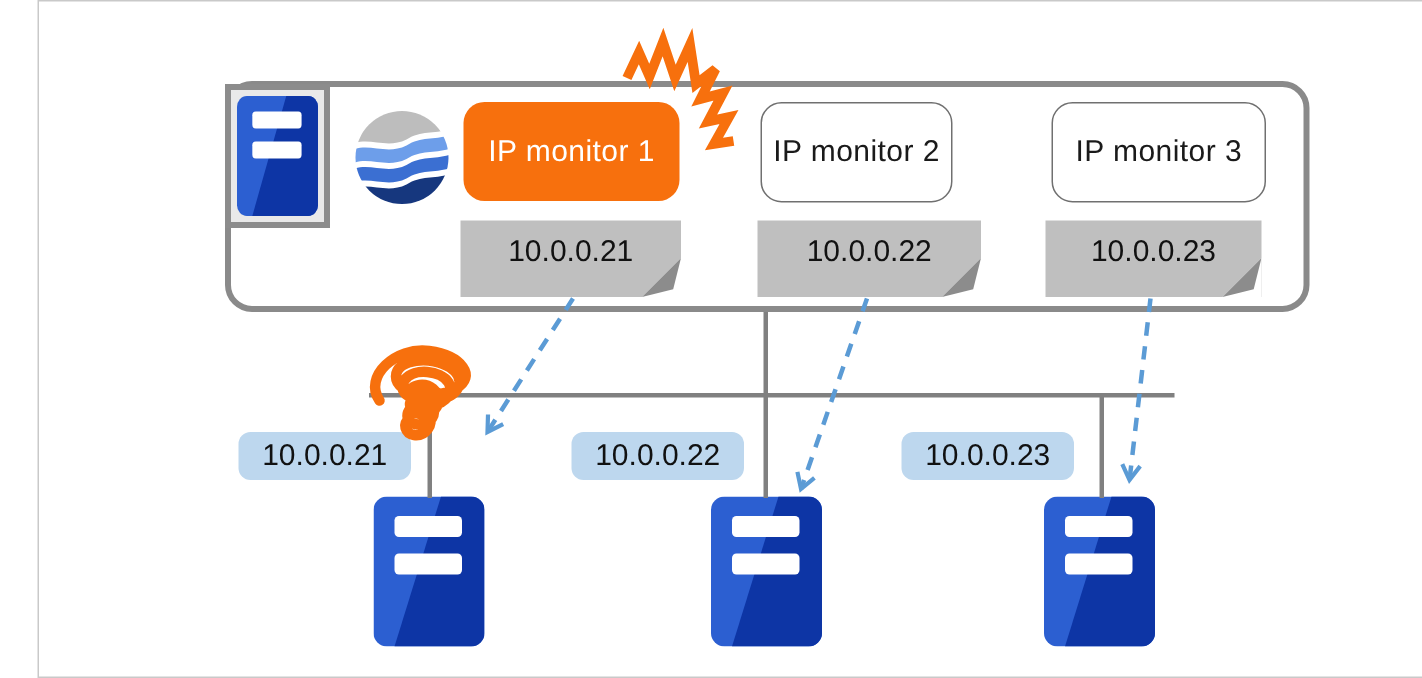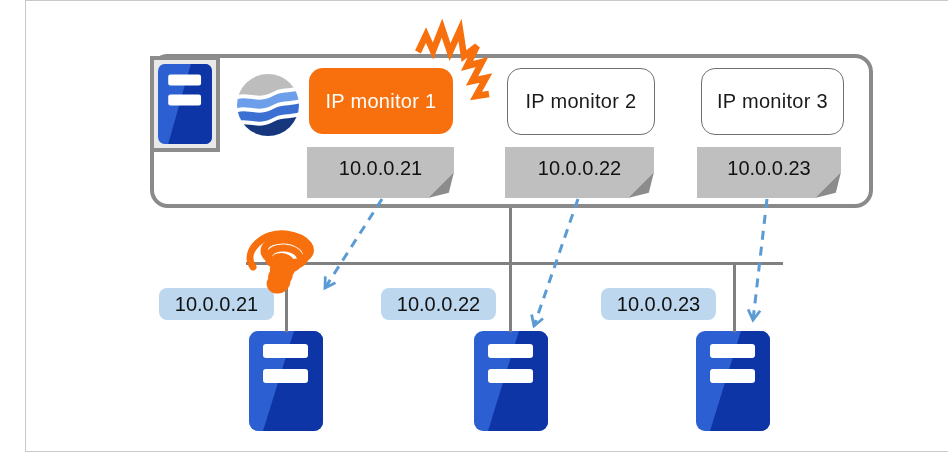--- a/index.html
+++ b/index.html
@@ -15,21 +15,21 @@
     display:flex;align-items:center;justify-content:center;}
 
   .logo{position:absolute;left:211px;top:73px;width:62px;height:62px;}
 
   
   .monitor{position:absolute;display:flex;align-items:center;justify-content:center;
     font-size:20px;color:#1a1a1a;background:#fff;border:1.5px solid #707070;
     border-radius:14px;box-sizing:border-box;letter-spacing:.3px;}
   .monitor.alert{background:var(--accent-orange,#F7700D);border:none;color:#fff;}
   #mon1{left:283px;top:67px;width:144px;height:66px;}
-  #mon2{left:481px;top:67px;width:148px;height:67px;}
+  #mon2{left:481px;top:67px;width:128px;height:67px;}
   #mon3{left:675px;top:67px;width:143px;height:67px;}
 
   
   .tag{position:absolute;height:51px;background:var(--tag-gray,#BFBFBF);
     display:flex;align-items:center;justify-content:center;
     font-size:20px;color:#111;padding-bottom:8px;box-sizing:border-box;}
   .tag::before{content:"";position:absolute;right:0;bottom:0;width:0;height:0;
     border-bottom:26px solid #fff;border-left:26px solid transparent;}
   .tag::after{content:"";position:absolute;right:0;bottom:0;width:26px;height:26px;
     background:var(--fold-gray,#8C8C8C);clip-path:polygon(0 100%,100% 0,80% 80%);}

